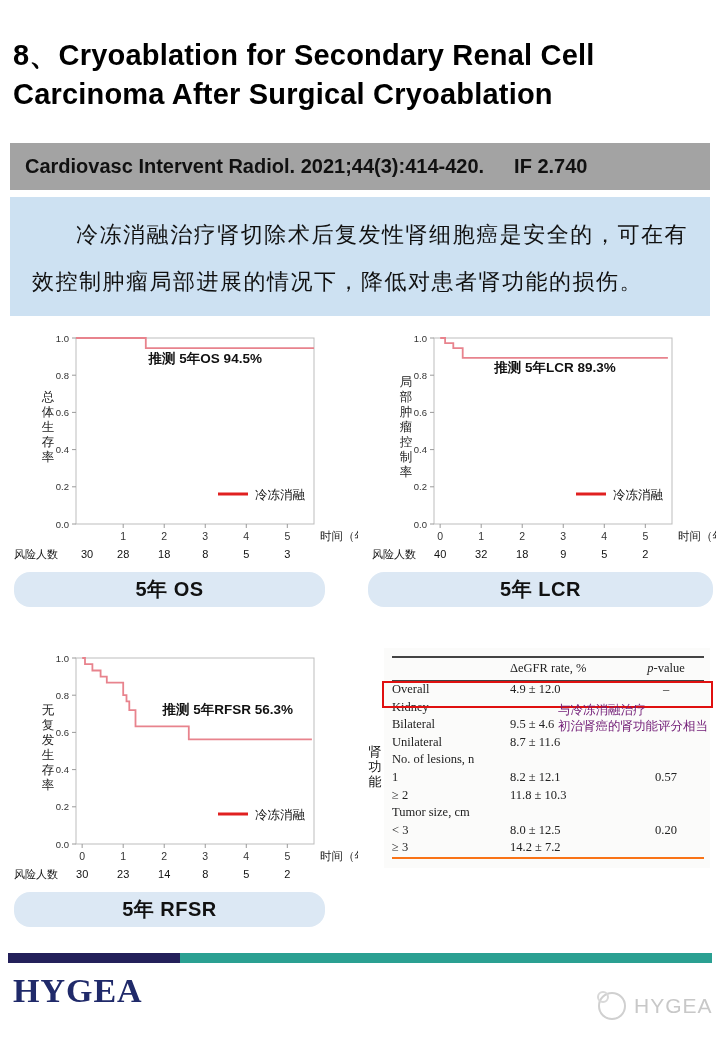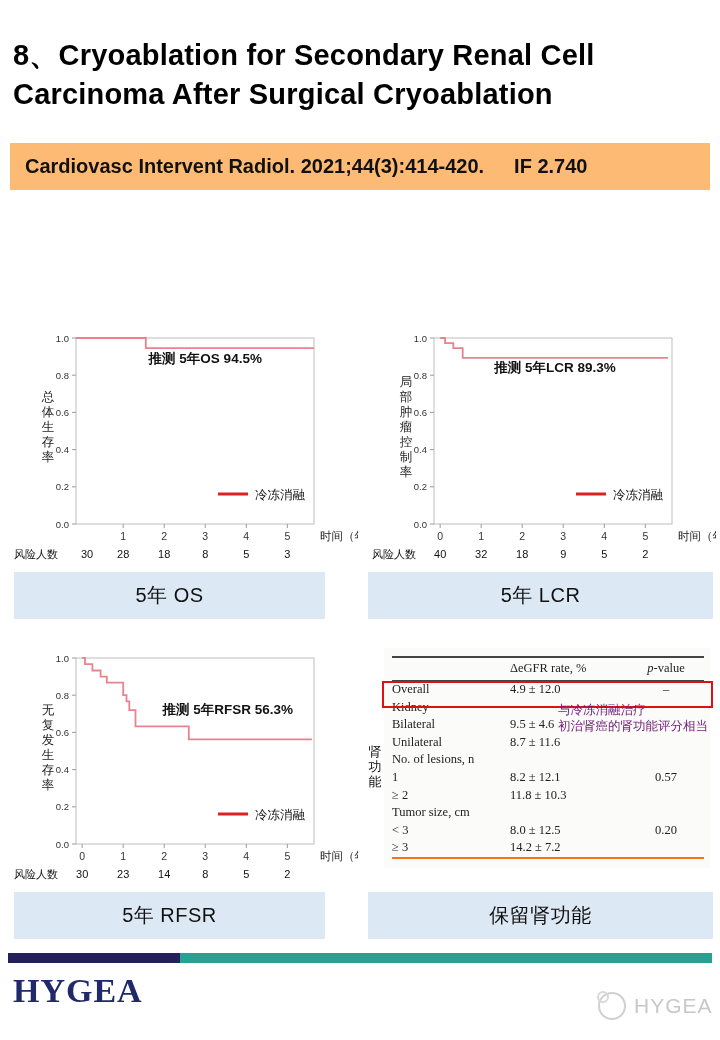--- a/index.html
+++ b/index.html
@@ -6,41 +6,41 @@
   #slide{
     position:relative;width:720px;height:1040px;background:#ffffff;
     font-family:"Liberation Sans",sans-serif;overflow:hidden;
   }
   #slide-title{
     position:absolute;left:13px;top:36px;width:695px;
     font-size:29px;font-weight:bold;color:#000;line-height:39px;letter-spacing:.2px;
   }
   #citation-bar{
     position:absolute;left:10px;top:143px;width:700px;height:47px;
-    background:#fdba74;display:flex;align-items:center;
+    background:#a3a3a3;display:flex;align-items:center;
     font-size:20px;font-weight:600;color:#111;
   }
   #citation-bar .ref{margin-left:15px;}
   #citation-bar .if{margin-left:30px;}
   #summary-box{
     position:absolute;left:10px;top:197px;width:700px;height:119px;
     background:#cde1f2;
   }
   #summary-text{
     margin:14px 22px 0 22px;font-size:22px;line-height:47px;color:#111;
     text-indent:2em;letter-spacing:1.5px;text-align:justify;
   }
   .km-chart{position:absolute;width:350px;height:244px;}
   #chart-os{left:8px;top:322px;}
   #chart-lcr{left:366px;top:322px;}
   #chart-rfsr{left:8px;top:642px;}
   .caption-bar{
-    position:absolute;height:47px;background:#dce8f4;
+    position:absolute;height:35px;background:#dce8f4;
     display:flex;align-items:center;justify-content:center;
-    font-size:20px;font-weight:400;color:#111;letter-spacing:.5px;
+    font-size:20px;font-weight:700;color:#111;letter-spacing:.5px;border-radius:16px;
   }
   #caption-os{left:14px;top:572px;width:311px;}
   #caption-lcr{left:368px;top:572px;width:345px;text-align:center;}
   #caption-rfsr{left:14px;top:892px;width:311px;}
   #caption-renal{left:368px;top:892px;width:345px;}
   #renal-panel{
     position:absolute;left:384px;top:648px;width:326px;height:220px;
     background:#fbfbfa;font-family:"Liberation Serif",serif;
   }
   #renal-table{width:312px;margin:8px 6px 0 8px;border-collapse:collapse;
@@ -94,20 +94,23 @@
   <div id="slide-title">
     <div>8、Cryoablation for Secondary Renal Cell</div>
     <div>Carcinoma After Surgical Cryoablation</div>
   </div>
 
   <div id="citation-bar">
     <span class="ref">Cardiovasc Intervent Radiol. 2021;44(3):414-420.</span>
     <span class="if">IF 2.740</span>
   </div>
 
+  <div id="summary-box">
+    <div id="summary-text">冷冻消融治疗肾切除术后复发性肾细胞癌是安全的，可在有效控制肿瘤局部进展的情况下，降低对患者肾功能的损伤。</div>
+  </div>
 
   <div id="chart-os" class="km-chart"><svg width="350" height="244">
         <rect x="68" y="16" width="238" height="186" fill="none" stroke="#bdbdbd" stroke-width="1"></rect>
         <line x1="64" y1="202" x2="68" y2="202" stroke="#9a9a9a"></line>
         <text x="61" y="205.5" text-anchor="end" font-size="9.5" fill="#333">0.0</text>
         <line x1="64" y1="164.8" x2="68" y2="164.8" stroke="#9a9a9a"></line>
         <text x="61" y="168.3" text-anchor="end" font-size="9.5" fill="#333">0.2</text>
         <line x1="64" y1="127.6" x2="68" y2="127.6" stroke="#9a9a9a"></line>
         <text x="61" y="131.1" text-anchor="end" font-size="9.5" fill="#333">0.4</text>
         <line x1="64" y1="90.4" x2="68" y2="90.4" stroke="#9a9a9a"></line>
@@ -232,21 +235,20 @@
         <text x="115.18965517241378" y="236" text-anchor="middle" font-size="11" fill="#111">23</text>
         <text x="156.22413793103448" y="236" text-anchor="middle" font-size="11" fill="#111">14</text>
         <text x="197.25862068965515" y="236" text-anchor="middle" font-size="11" fill="#111">8</text>
         <text x="238.29310344827584" y="236" text-anchor="middle" font-size="11" fill="#111">5</text>
         <text x="279.3275862068965" y="236" text-anchor="middle" font-size="11" fill="#111">2</text>
       </svg></div>
 
   <div id="caption-os" class="caption-bar">5年 OS</div>
   <div id="caption-lcr" class="caption-bar">5年 LCR</div>
   <div id="caption-rfsr" class="caption-bar">5年 RFSR</div>
-  <div id="caption-renal" class="caption-bar">保留肾功能</div>
 
   <div id="table-side-label">
       <div>肾</div>
       <div>功</div>
       <div>能</div>
     </div>
 
   <div id="renal-panel">
     <table id="renal-table">
       <thead>

